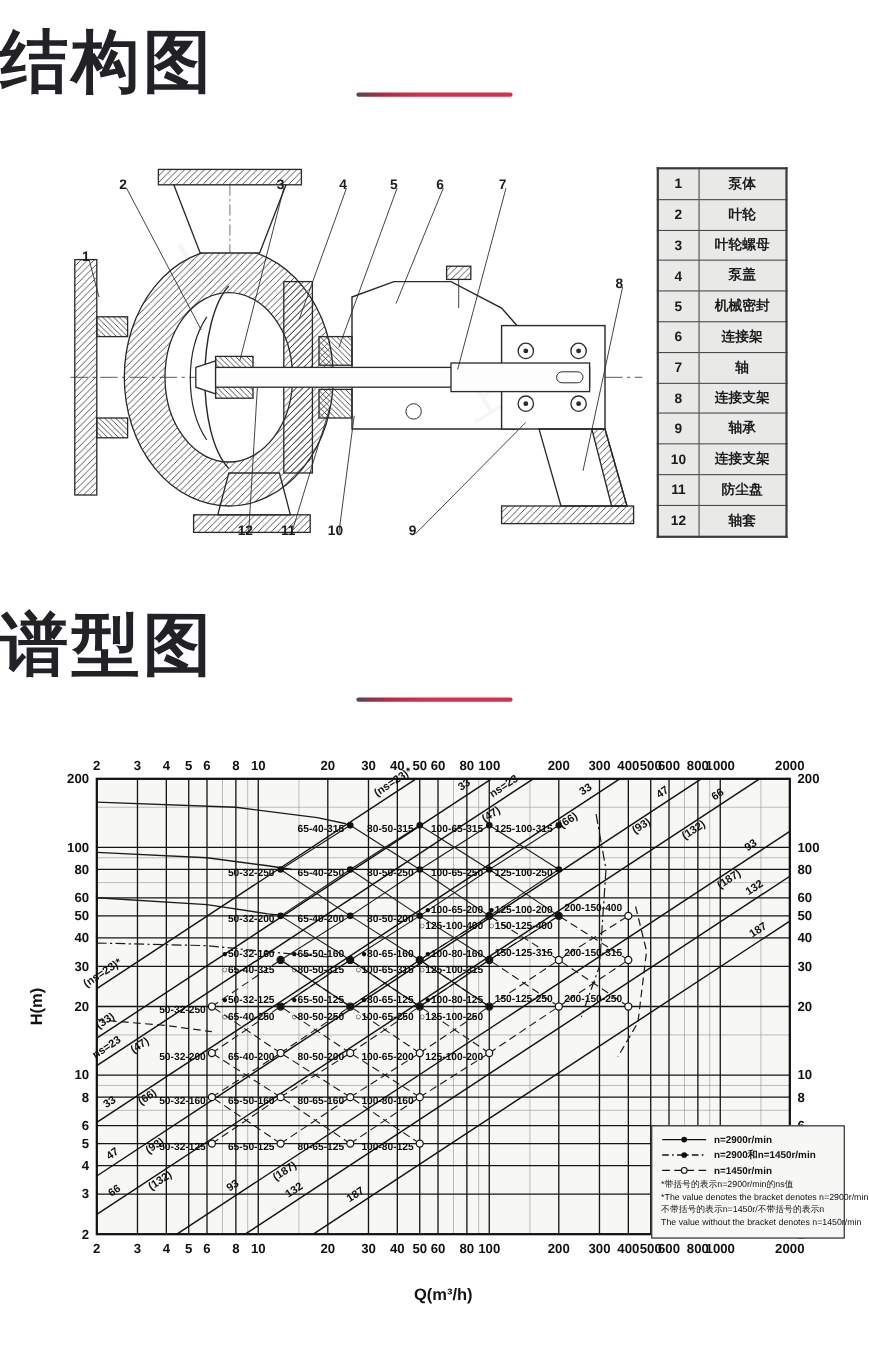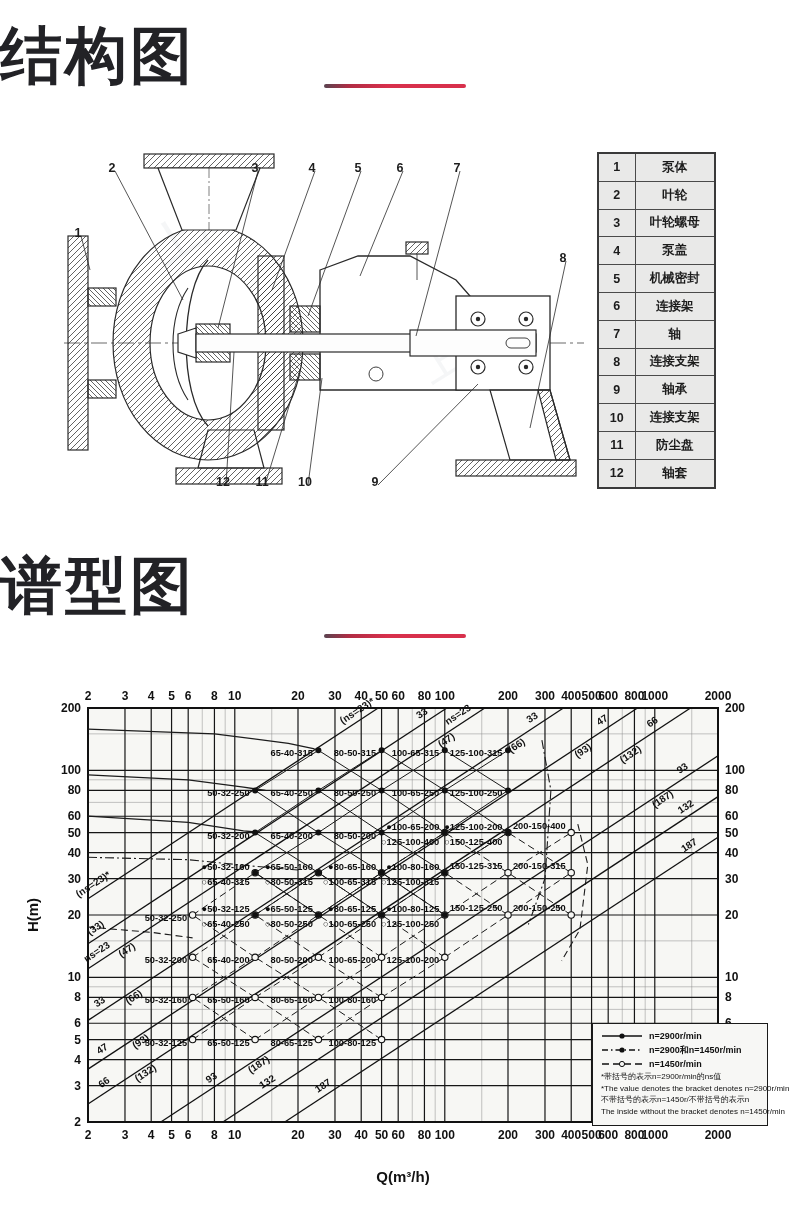--- a/index.html
+++ b/index.html
@@ -547,15 +547,15 @@
           <line x1="1" y1="4" x2="41" y2="4" stroke="#111" stroke-width="1.3" stroke-dasharray="7 4"></line>
           <circle cx="21" cy="4" r="2.6" fill="#f7f7f5" stroke="#111" stroke-width="1"></circle>
         </svg>
         <span>n=1450r/min</span>
       </div>
     </div>
   <div id="legend-notes">
       <div class="legend-note cn">*带括号的表示n=2900r/min的ns值</div>
       <div class="legend-note en">*The value denotes the bracket denotes n=2900r/min</div>
       <div class="legend-note cn">不带括号的表示n=1450r/不带括号的表示n</div>
-      <div class="legend-note en">The inside without the bracket denotes n=1450r/min</div>
+      <div class="legend-note en">The value without the bracket denotes n=1450r/min</div>
     </div>
 </div>
 
 </body></html>

